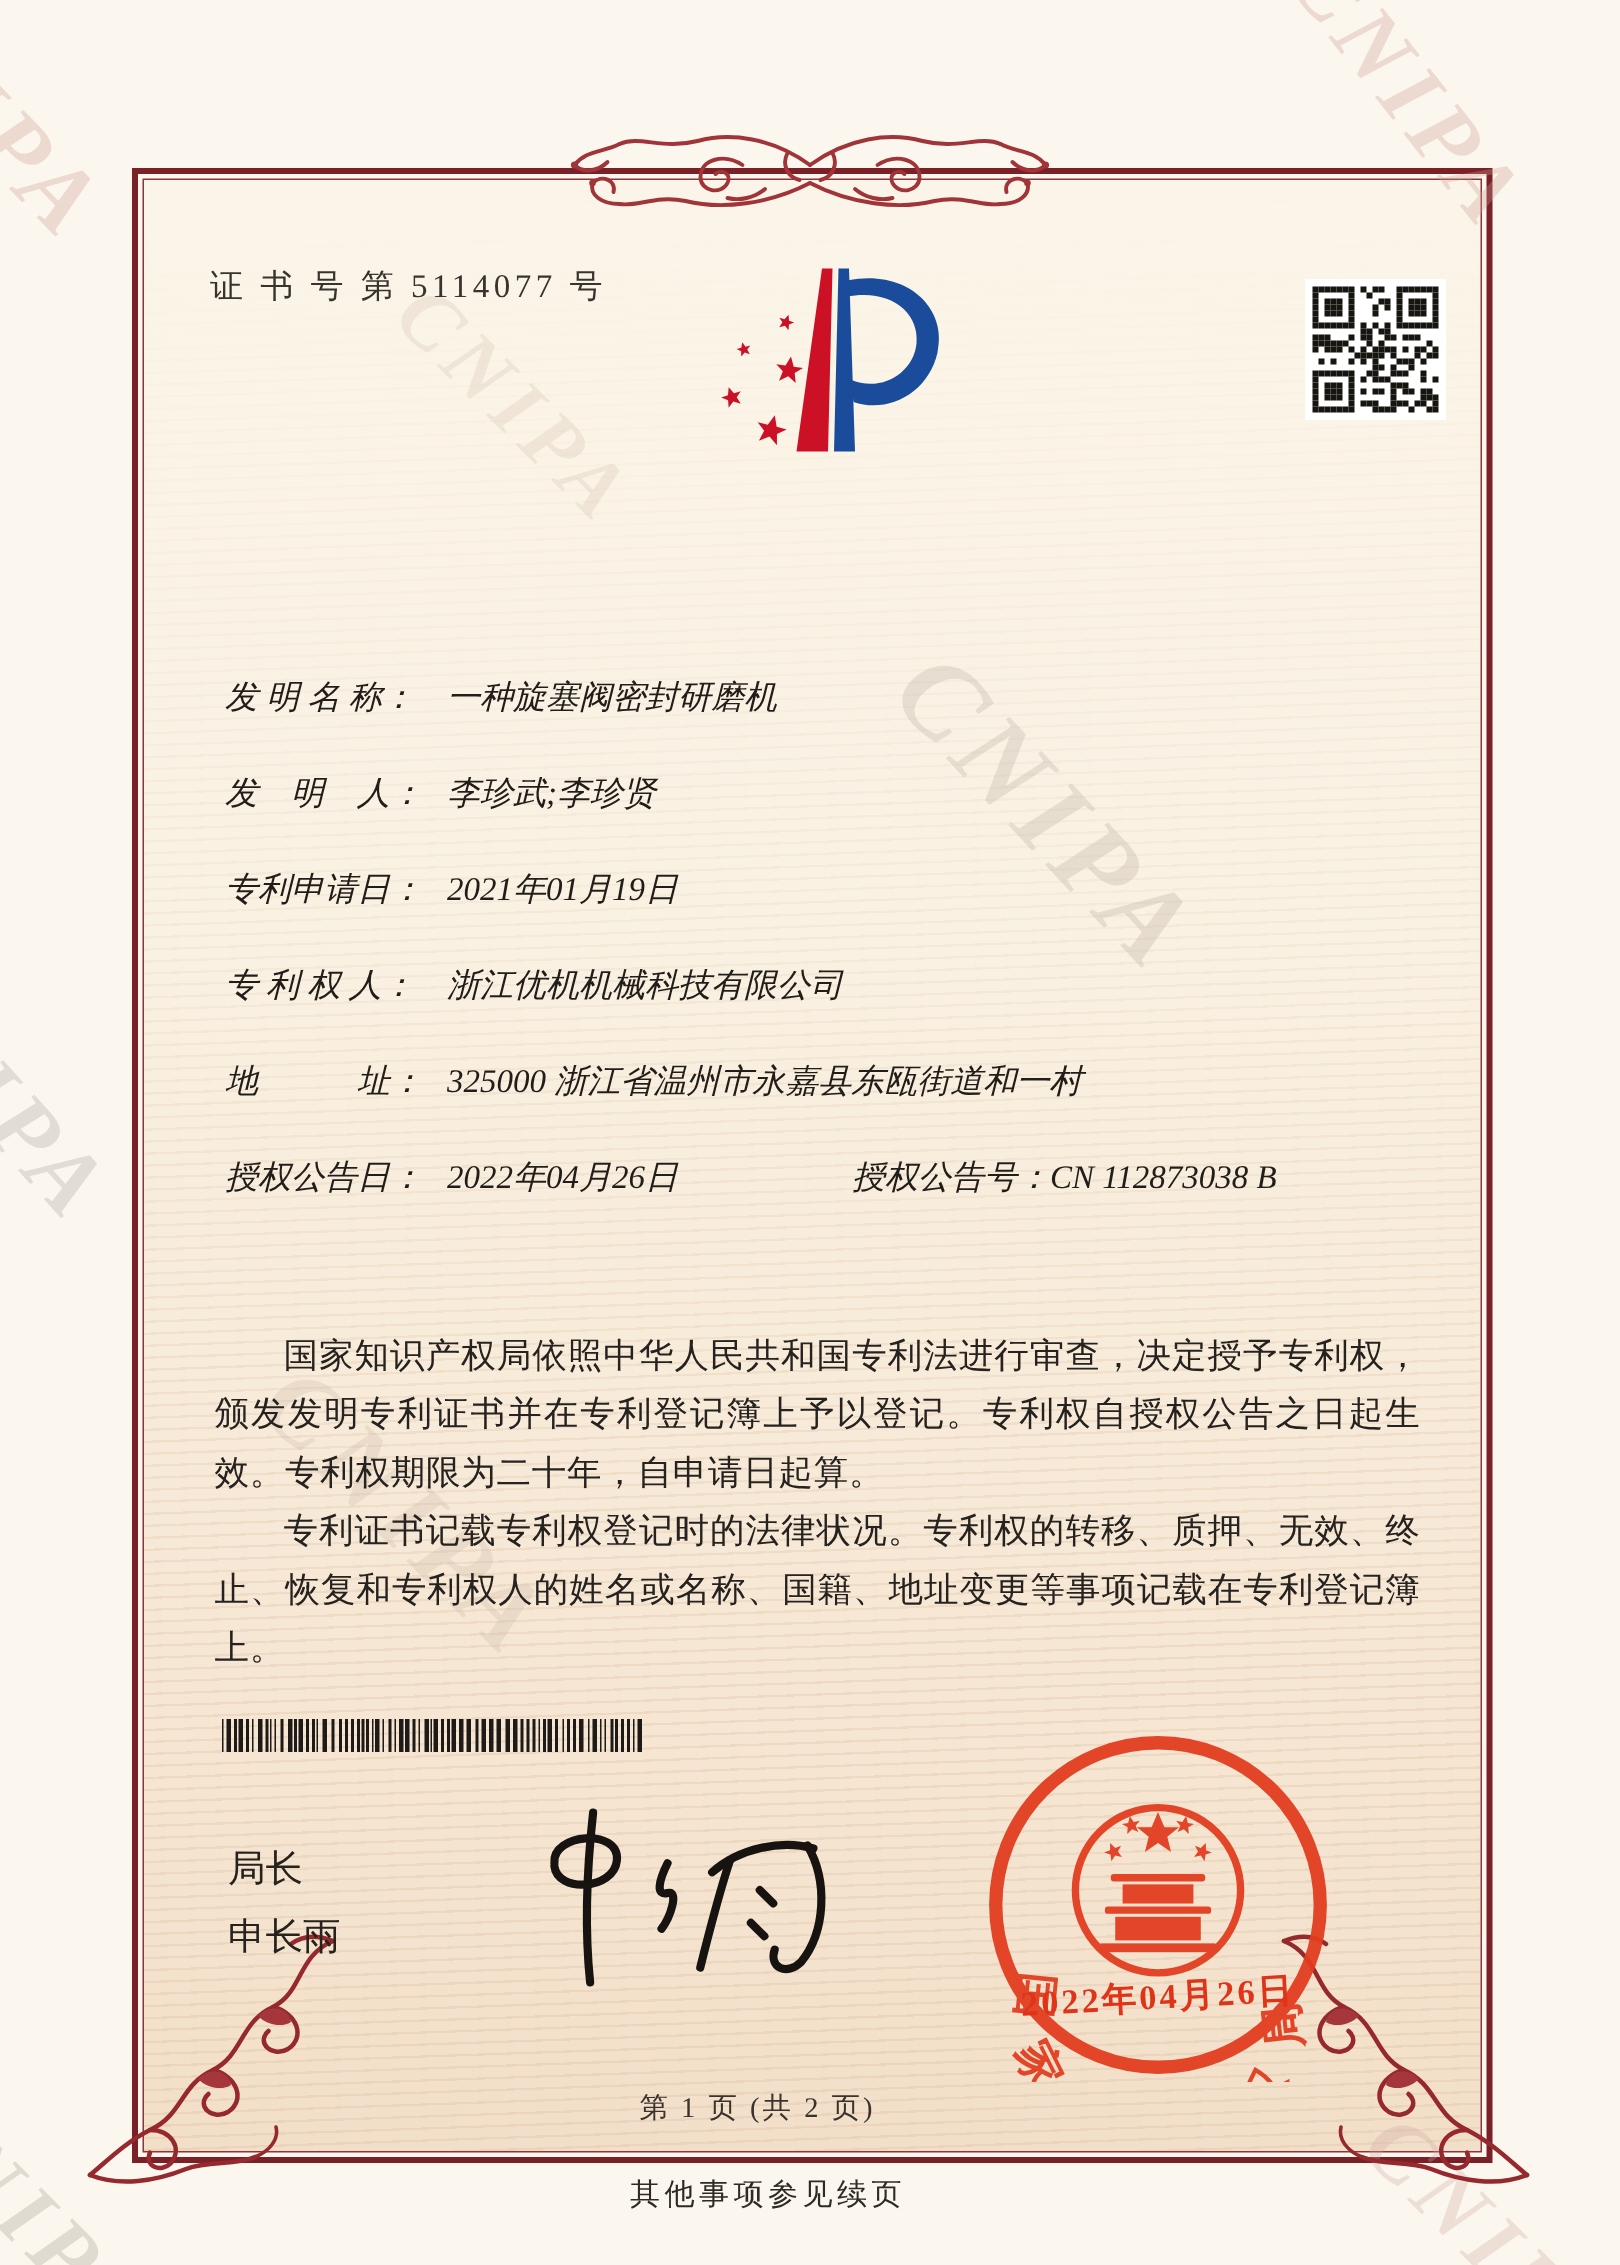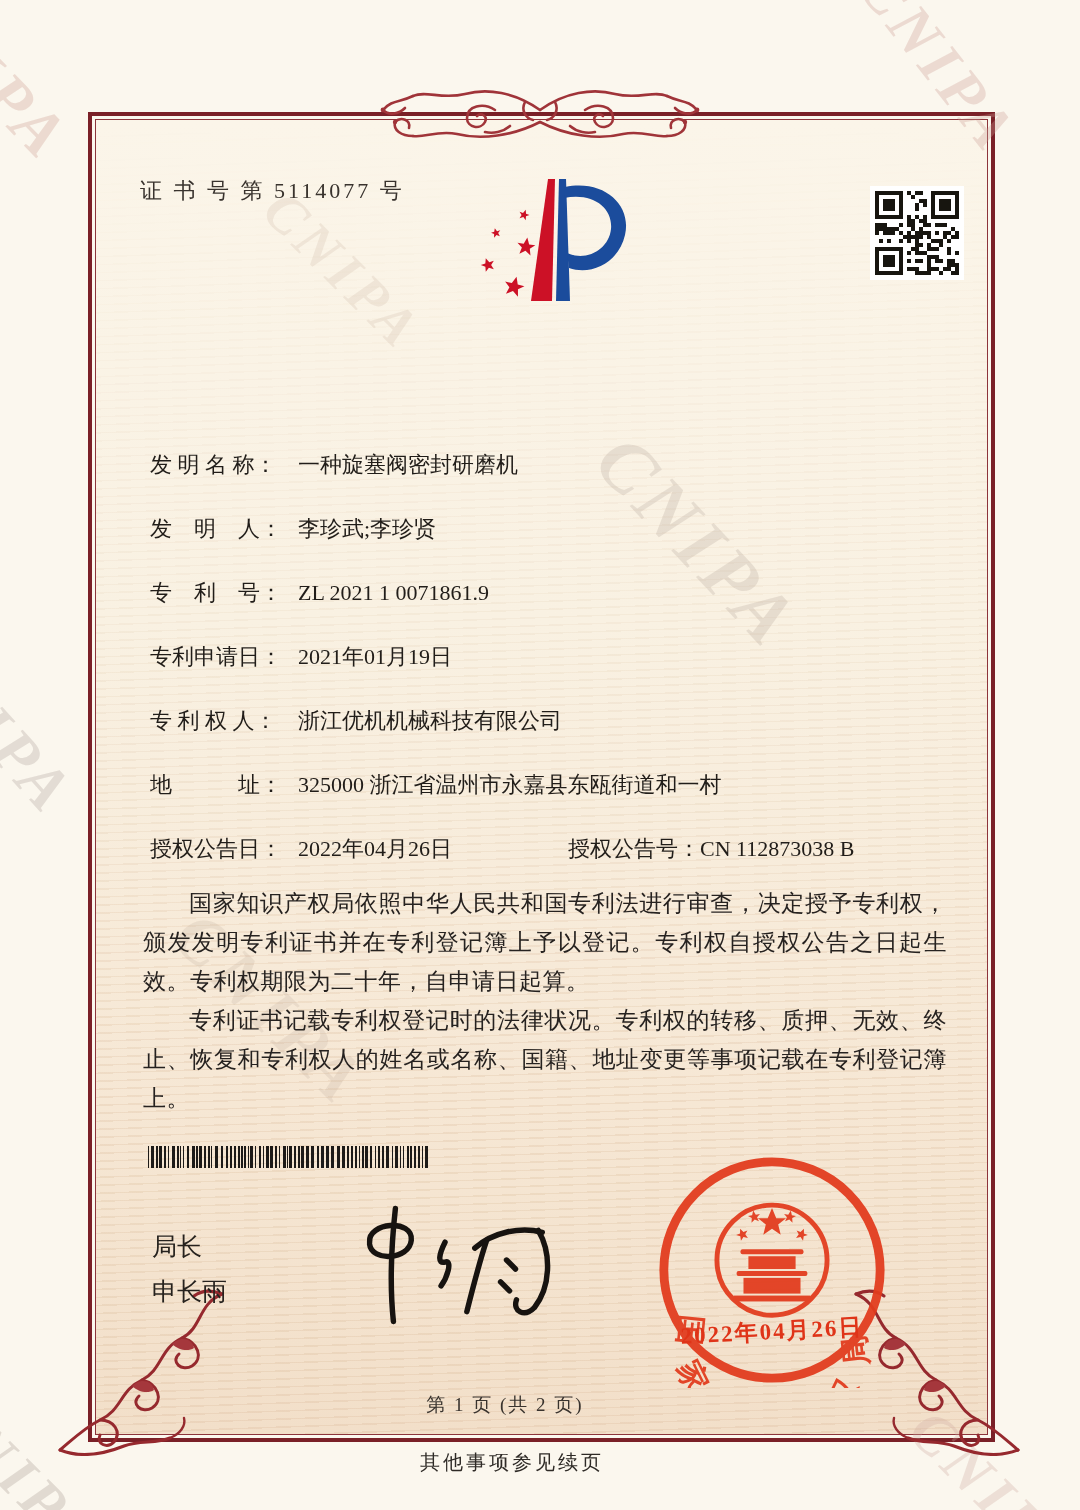--- a/index.html
+++ b/index.html
@@ -43,21 +43,21 @@
   #orn-br{left:848px;top:1288px;width:178px;height:168px;transform:scaleX(-1);}
   
   .content{position:absolute;z-index:5;}
   #cert-no{left:140px;top:176px;font-size:22px;letter-spacing:3px;color:#39332e;}
   #logo{left:452px;top:170px;width:190px;height:150px;}
   #qr{left:870px;top:186px;display:grid;grid-template-columns:repeat(21,4px);grid-auto-rows:4px;background:#fff;padding:5px;}
   #qr span.d{background:#17150f;}
   #title{left:0;top:328px;width:100%;text-align:center;font-size:47px;font-weight:700;
          letter-spacing:34px;text-indent:17px;color:#171310;}
   #fields{left:150px;top:450px;width:812px;font-size:22px;color:#211d19;}
-  .field-row{position:relative;height:27px;margin-bottom:37px;white-space:nowrap;}
+  .field-row{position:relative;height:27px;margin-bottom:37px;white-space:nowrap;font-style:italic;}
   .f-label{display:inline-block;min-width:148px;}
   .pair2{position:absolute;left:418px;top:0;}
   #body-text{left:143px;top:884px;width:804px;font-size:23px;line-height:39px;
              text-align:justify;letter-spacing:.5px;color:#262220;}
   #body-text p{margin:0;text-indent:2em;}
   #barcode{left:148px;top:1146px;width:286px;height:22px;}
   #signatory{left:152px;top:1224px;font-size:25px;line-height:45px;color:#26221e;
              font-family:Liberation Serif, serif;}
   #signature{left:318px;top:1192px;width:258px;height:150px;}
   #seal{left:654px;top:1152px;width:236px;height:236px;opacity:.94;}
@@ -595,23 +595,20 @@
       <span class="d"></span>
     </div>
 
 
   <div id="fields" class="content">
     <div class="field-row">
       <span class="f-label">发 明 名 称：</span><span>一种旋塞阀密封研磨机</span>
     </div>
     <div class="field-row">
       <span class="f-label">发　明　人：</span><span>李珍武;李珍贤</span>
-    </div>
-    <div class="field-row">
-      <span class="f-label">专　利　号：</span><span>ZL 2021 1 0071861.9</span>
     </div>
     <div class="field-row">
       <span class="f-label">专利申请日：</span><span>2021年01月19日</span>
     </div>
     <div class="field-row">
       <span class="f-label">专 利 权 人：</span><span>浙江优机机械科技有限公司</span>
     </div>
     <div class="field-row">
       <span class="f-label">地　　　址：</span><span>325000 浙江省温州市永嘉县东瓯街道和一村</span>
     </div>

